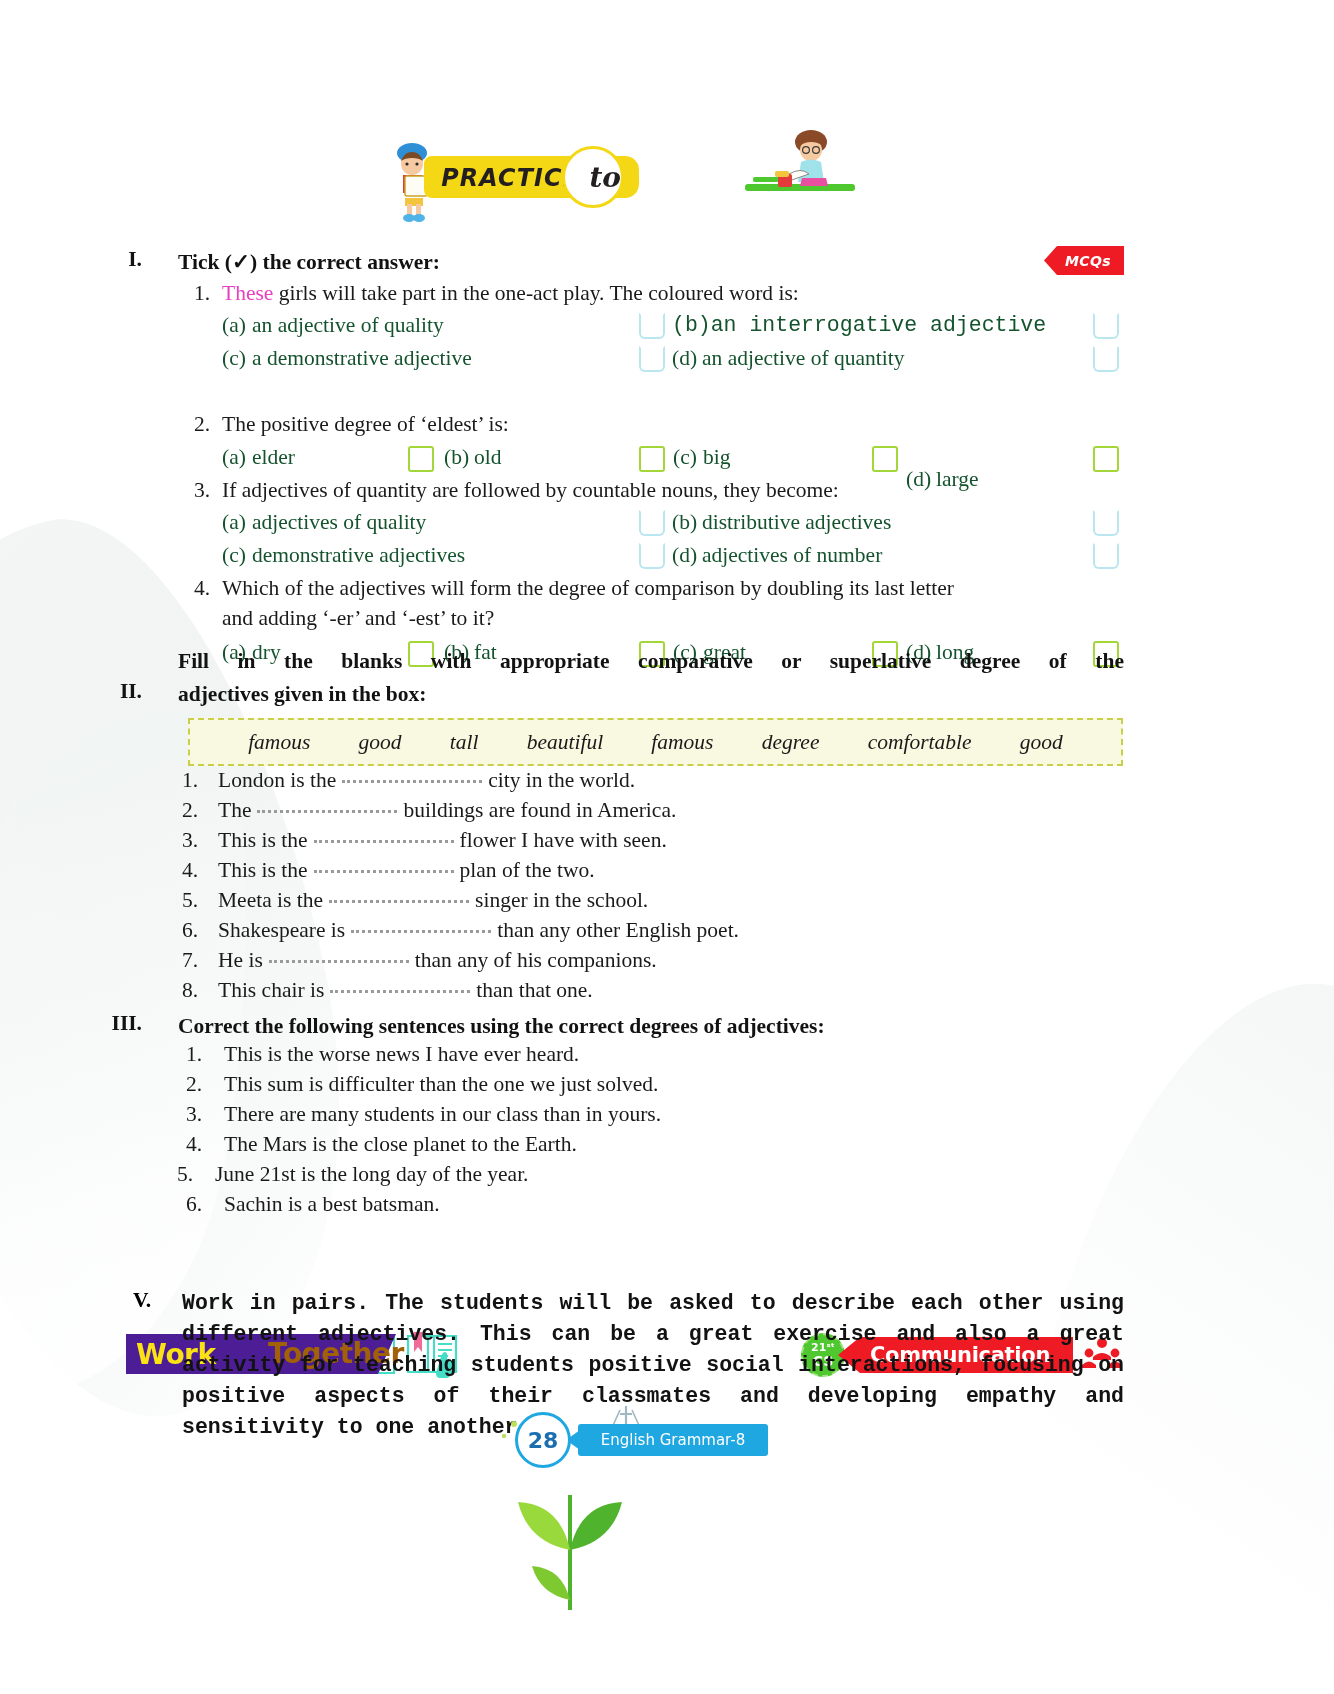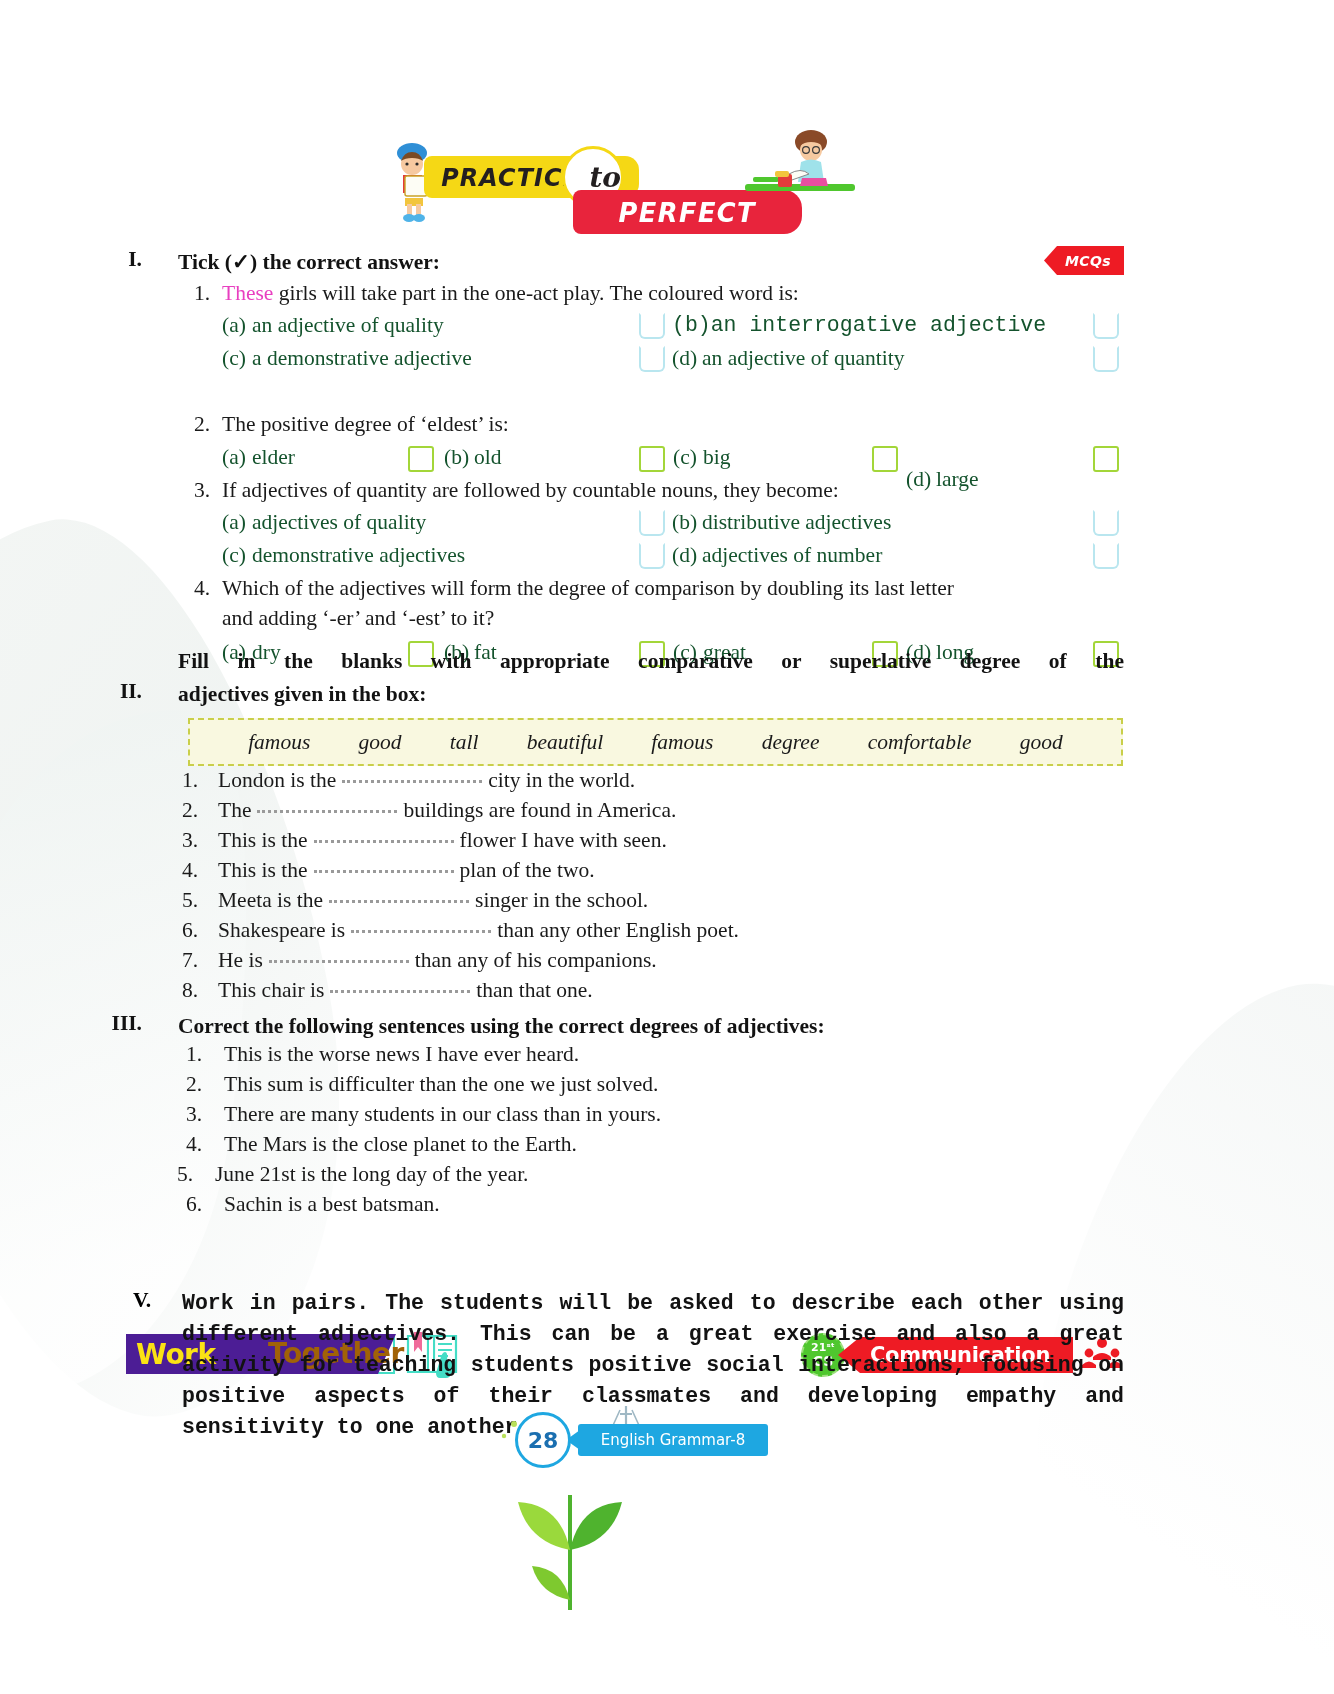--- a/index.html
+++ b/index.html
@@ -316,23 +316,20 @@
       </svg>
 
       <div class="hb-yellow">
         <span class="hb-practice">PRACTICE</span>
       </div>
 
       <div class="hb-circle">
         <span class="hb-to">to</span>
       </div>
 
-      <div class="hb-red">
-        <span class="hb-perfect">PERFECT</span>
-      </div>
 
       <svg class="hb-kid-right" viewBox="0 0 110 68">
         <rect x="0" y="54" width="110" height="7" rx="3" fill="#4fc72e"></rect>
         <rect x="8" y="47" width="26" height="5" rx="2" fill="#4fc72e"></rect>
         <ellipse cx="66" cy="12" rx="16" ry="12" fill="#8a4a28"></ellipse>
         <circle cx="66" cy="20" r="11" fill="#f6c9a0"></circle>
         <path d="M55 16 q4 -11 11 -11 q8 0 12 11 q-5 -4 -12 -4 q-7 0 -11 4z" fill="#8a4a28"></path>
         <circle cx="61" cy="20" r="3.4" fill="none" stroke="#3a3a3a" stroke-width="1.2"></circle>
         <circle cx="71" cy="20" r="3.4" fill="none" stroke="#3a3a3a" stroke-width="1.2"></circle>
         <path d="M56 32 q10 -5 20 0 l3 20 h-26z" fill="#9fe2ea"></path>

